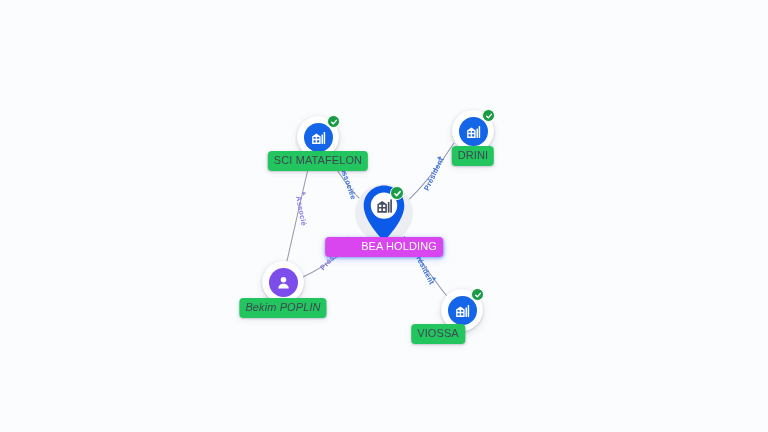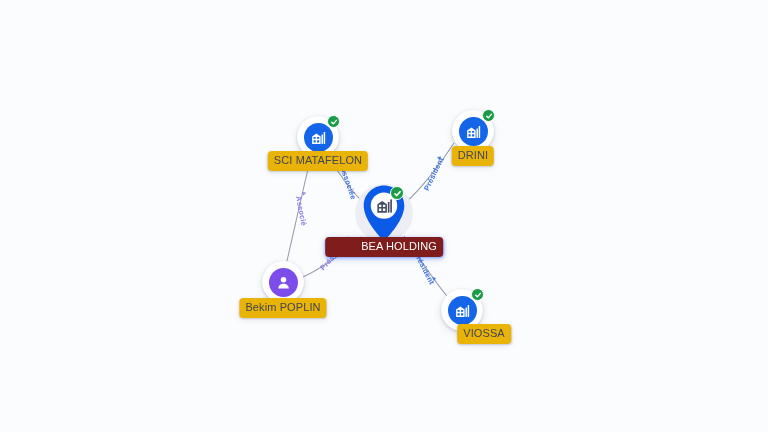--- a/index.html
+++ b/index.html
@@ -68,31 +68,31 @@
     align-items: center;
     justify-content: center;
     box-sizing: border-box;
   }
   .badge svg { display: block; }
   
   .node-label {
     position: absolute;
     transform: translateX(-50%);
     white-space: nowrap;
-    background: #eab308;
+    background: #22c55e;
     color: #3f4654;
     font-size: 11px;
     line-height: 1;
     padding: 4px 6px 5px 6px;
     border-radius: 4px;
     box-shadow: 0 1px 2px rgba(40,50,80,.20), 0 2px 6px rgba(40,50,80,.09);
     letter-spacing: .1px;
   }
   .node-label.selected {
-    background: #7f1d1d;
+    background: #d946ef;
     color: #ffffff;
     box-shadow: 0 1px 3px rgba(26,86,240,.45), 0 2px 7px rgba(26,86,240,.25);
     padding-left: 36px;
   }
   
   .pin {
     position: absolute;
     left: -25px;
     top: -30px;
     width: 50px;
@@ -225,33 +225,33 @@
           <rect x="19.3" y="4.2" width="2.1" height="16.8" rx=".5"></rect>
         </svg>
       </div>
       <div class="badge" style="right:-1px; top:-1px;">
         <svg width="8" height="8" viewBox="0 0 24 24" fill="none" stroke="#ffffff" stroke-width="4.2" stroke-linecap="round" stroke-linejoin="round">
           <path d="M5 12.8 L10 17.5 L19 7"></path>
         </svg>
       </div>
     </div>
   </div>
-  <div class="node-label" style="left:484px; top:324px;">VIOSSA</div>
+  <div class="node-label" style="left:438px; top:324px;">VIOSSA</div>
 
   <div class="node" style="left:283px; top:282px;">
     <div class="node-disc">
       <div class="icon-circle person">
         <svg width="17" height="17" viewBox="0 0 24 24" fill="#ffffff">
           <circle cx="12" cy="8.2" r="3.9"></circle>
           <path d="M4.6 20.4c0-4.1 3.3-6.6 7.4-6.6s7.4 2.5 7.4 6.6z"></path>
         </svg>
       </div>
     </div>
   </div>
-  <div class="node-label" style="left:283px; top:298px;">Bekim POPLIN</div>
+  <div class="node-label" style="left:283px; top:298px;font-style:italic;">Bekim POPLIN</div>
 
   <div class="node" style="left:384px; top:213px;">
     <div class="pin-halo"></div>
     <div class="pin">
       <svg width="50" height="62" viewBox="0 0 50 62" xmlns="http://www.w3.org/2000/svg">
         <path d="M25 2.5C13.8 2.5 4.7 11.5 4.7 22.7c0 14.6 17.4 32.3 18.2 33.1a2.95 2.95 0 0 0 4.2 0c.8-.8 18.2-18.5 18.2-33.1C45.3 11.5 36.2 2.5 25 2.5z" fill="#0b5ae8"></path>
         <circle cx="25" cy="22.6" r="13.2" fill="#ffffff"></circle>
       </svg>
       <div class="pin-glyph">
         <svg width="19" height="19" viewBox="0 0 24 24" fill="#444d61">

